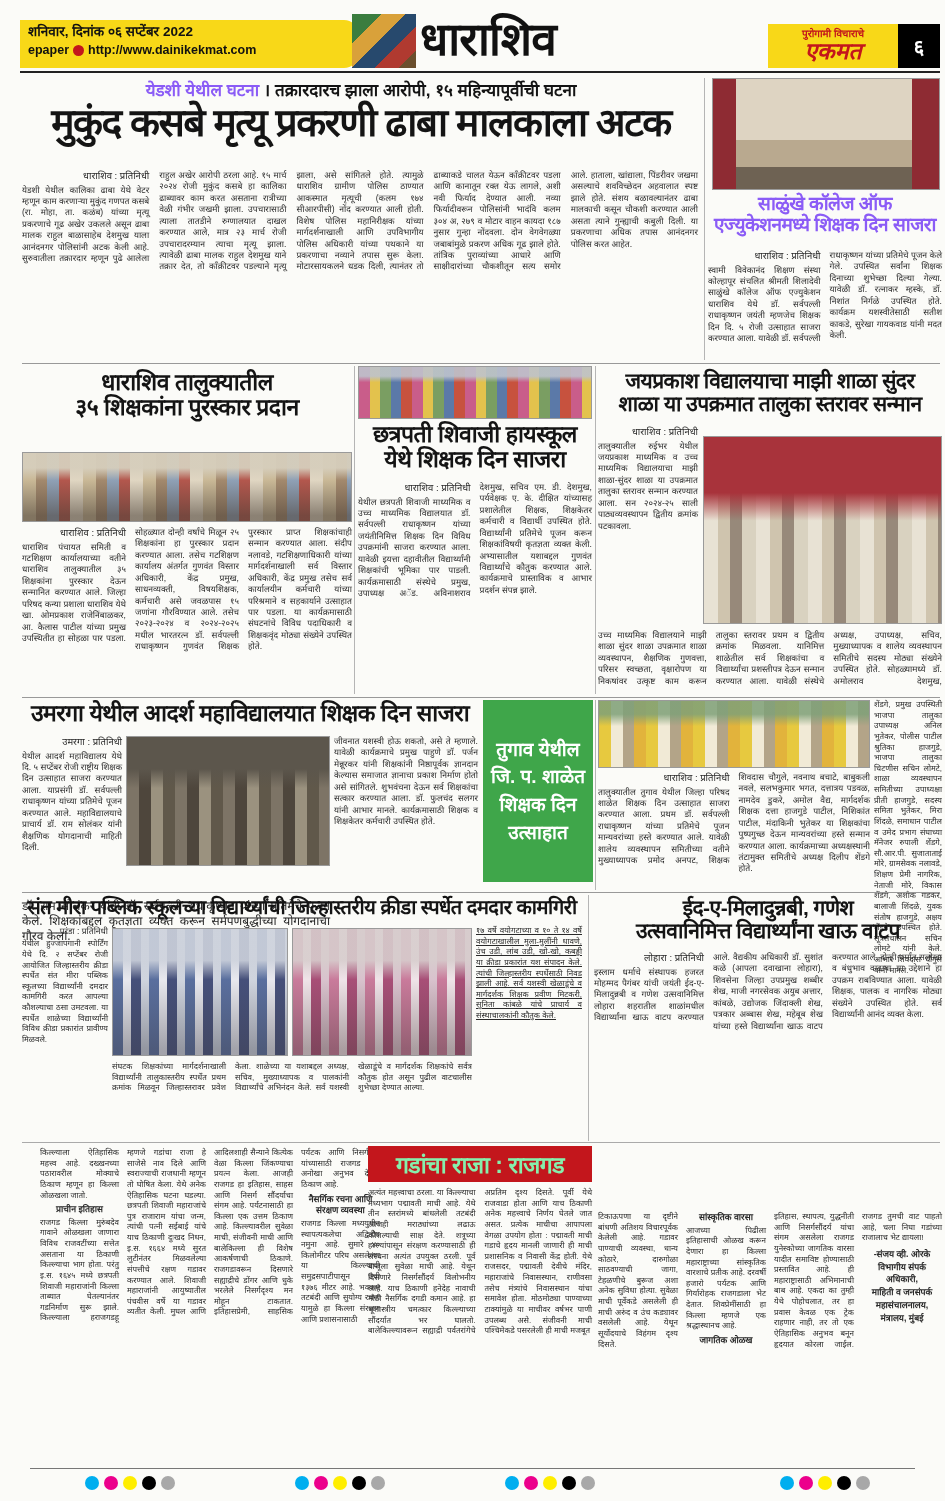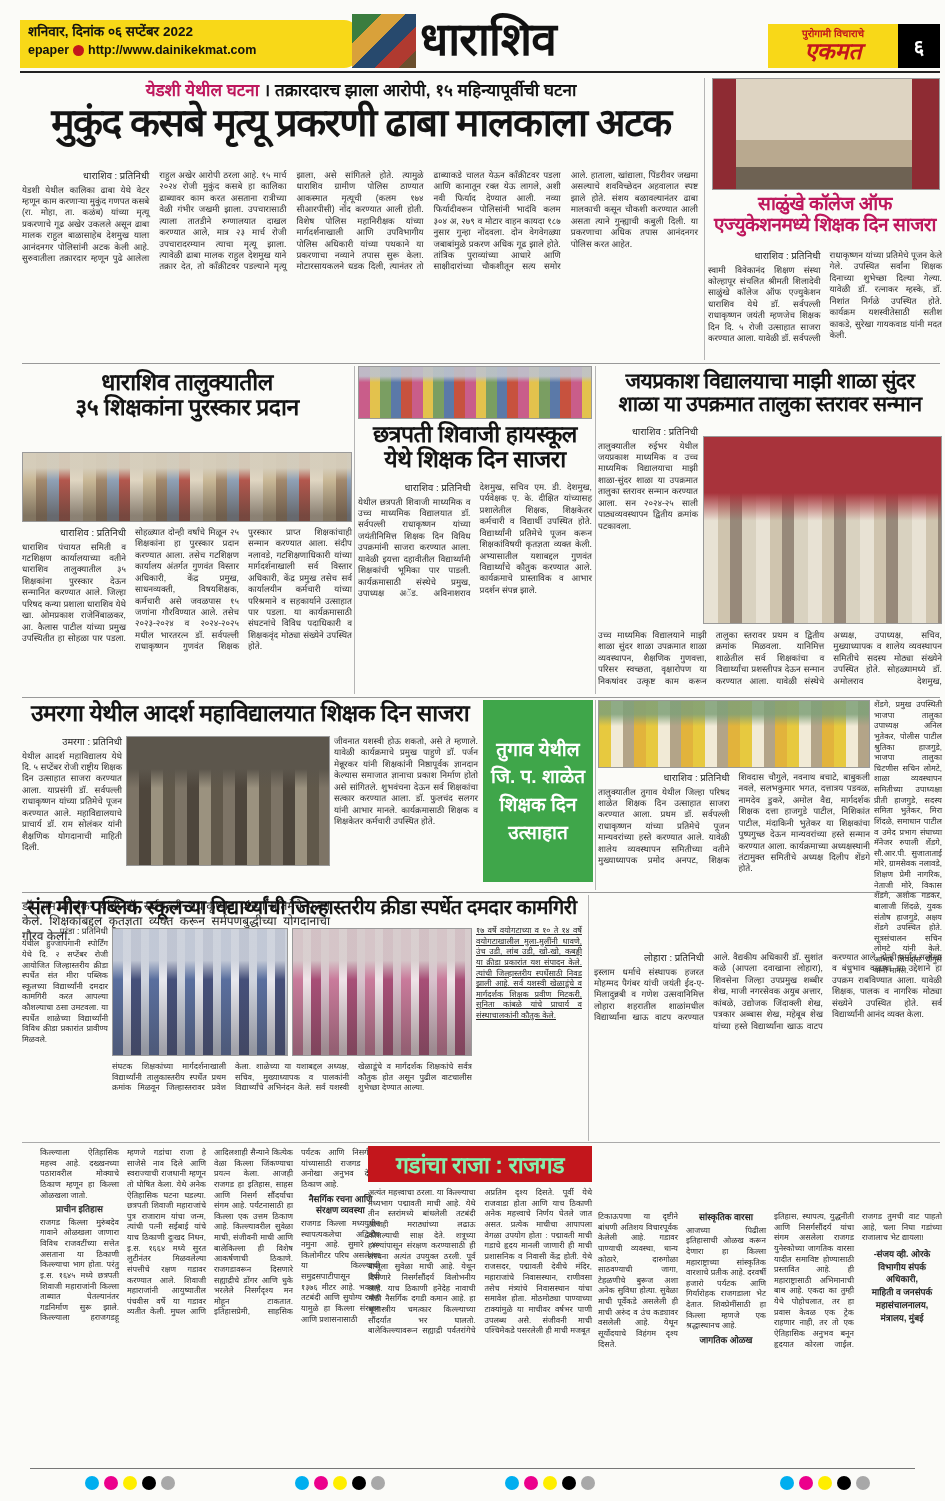--- a/index.html
+++ b/index.html
@@ -2,21 +2,21 @@
 <html><head>
 <meta charset="utf-8">
 <style>
   html,body{margin:0;padding:0;background:#d9d9d9;}
   .page{position:relative;width:945px;height:1501px;margin:0 auto;background:#fbfbf8;
         font-family:"Liberation Sans",sans-serif;color:#1c1c1c;overflow:hidden;}
   .abs{position:absolute;}
   .hline{position:absolute;background:#555;height:1px;}
   .vline{position:absolute;background:#b5b5b5;width:1px;}
   .headline{font-weight:bold;color:#141414;line-height:1.1;letter-spacing:-0.5px;text-align:center;}
-  .red{color:#be185d;}
+  .red{color:#8b5cf6;}
   .byline{font-weight:normal;font-size:9.5px;text-align:right;margin:0 0 2px 0;}
   .body-text{font-size:8.6px;line-height:1.33;text-align:justify;color:#2a2a2a;}
   .cols2{column-count:2;column-gap:9px;}
   .cols3{column-count:3;column-gap:9px;}
   .cols4{column-count:4;column-gap:8px;}
   .cols5{column-count:5;column-gap:10px;}
   .photo{border:1px solid #9a9a9a;box-sizing:border-box;}
   .ph-crowd{background:
      linear-gradient(180deg,rgba(214,206,188,.95) 0 22%,rgba(255,255,255,0) 40%,rgba(70,60,52,.55) 92%),
      repeating-linear-gradient(90deg,#c9b896 0 13px,#a3896d 13px 24px,#8fa0b5 24px 36px,#b3574d 36px 47px,#e0d6c2 47px 60px);}
@@ -194,20 +194,24 @@
     <span>१७ वर्षे वयोगटाच्या व १० ते १४ वर्षे वयोगटाखालील मुला-मुलींनी धावणे, उंच उडी, लांब उडी, खो-खो, कबड्डी या क्रीडा प्रकारांत यश संपादन केले. त्यांची जिल्हास्तरीय स्पर्धेसाठी निवड झाली आहे. सर्व यशस्वी खेळाडूंचे व मार्गदर्शक शिक्षक प्रवीण मिटकरी, सुनिता कांबळे यांचे प्राचार्य व संस्थाचालकांनी कौतुक केले.</span>
   </div>
   <div class="abs" style="left:112px;top:1062px;width:360px;height:78px;">
     <div class="cols3 body-text" style="height:78px;font-size:8px;">
       <span>संघटक शिक्षकांच्या मार्गदर्शनाखाली विद्यार्थ्यांनी तालुकास्तरीय स्पर्धेत प्रथम क्रमांक मिळवून जिल्हास्तरावर प्रवेश केला. शाळेच्या या यशाबद्दल अध्यक्ष, सचिव, मुख्याध्यापक व पालकांनी विद्यार्थ्यांचे अभिनंदन केले. सर्व यशस्वी खेळाडूंचे व मार्गदर्शक शिक्षकांचे सर्वत्र कौतुक होत असून पुढील वाटचालीस शुभेच्छा देण्यात आल्या.</span>
     </div>
   </div>
 
   <div class="vline" style="left:588px;top:895px;height:246px;"></div>
 
+  <div class="abs headline" style="left:594px;top:896px;width:348px;font-size:21px;">
+    <div>ईद-ए-मिलादुन्नबी, गणेश</div>
+    <div>उत्सवानिमित्त विद्यार्थ्यांना खाऊ वाटप</div>
+  </div>
   <div class="abs" style="left:594px;top:952px;width:348px;height:186px;">
     <div class="cols3 body-text" style="height:186px;">
       <div class="byline">लोहारा : प्रतिनिधी</div>
       <span>इस्लाम धर्माचे संस्थापक हजरत मोहम्मद पैगंबर यांची जयंती ईद-ए-मिलादुन्नबी व गणेश उत्सवानिमित्त लोहारा शहरातील शाळांमधील विद्यार्थ्यांना खाऊ वाटप करण्यात आले. वैद्यकीय अधिकारी डॉ. सुशांत कळे (आपला दवाखाना लोहारा), शिवसेना जिल्हा उपप्रमुख शब्बीर शेख, माजी नगरसेवक अयुब अत्तार, कांबळे, उद्योजक जिंदाक्ली शेख, पत्रकार अब्बास शेख, महेबूब शेख यांच्या हस्ते विद्यार्थ्यांना खाऊ वाटप करण्यात आले. दोन्ही धर्मांत सलोखा व बंधुभाव वाढावा या उद्देशाने हा उपक्रम राबविण्यात आला. यावेळी शिक्षक, पालक व नागरिक मोठ्या संख्येने उपस्थित होते. सर्व विद्यार्थ्यांनी आनंद व्यक्त केला.</span>
     </div>
   </div>
 
   <div class="hline" style="left:22px;top:1142px;width:918px;background:#aaa;"></div>
 
   <div class="abs" style="left:40px;top:1148px;width:340px;height:312px;">

